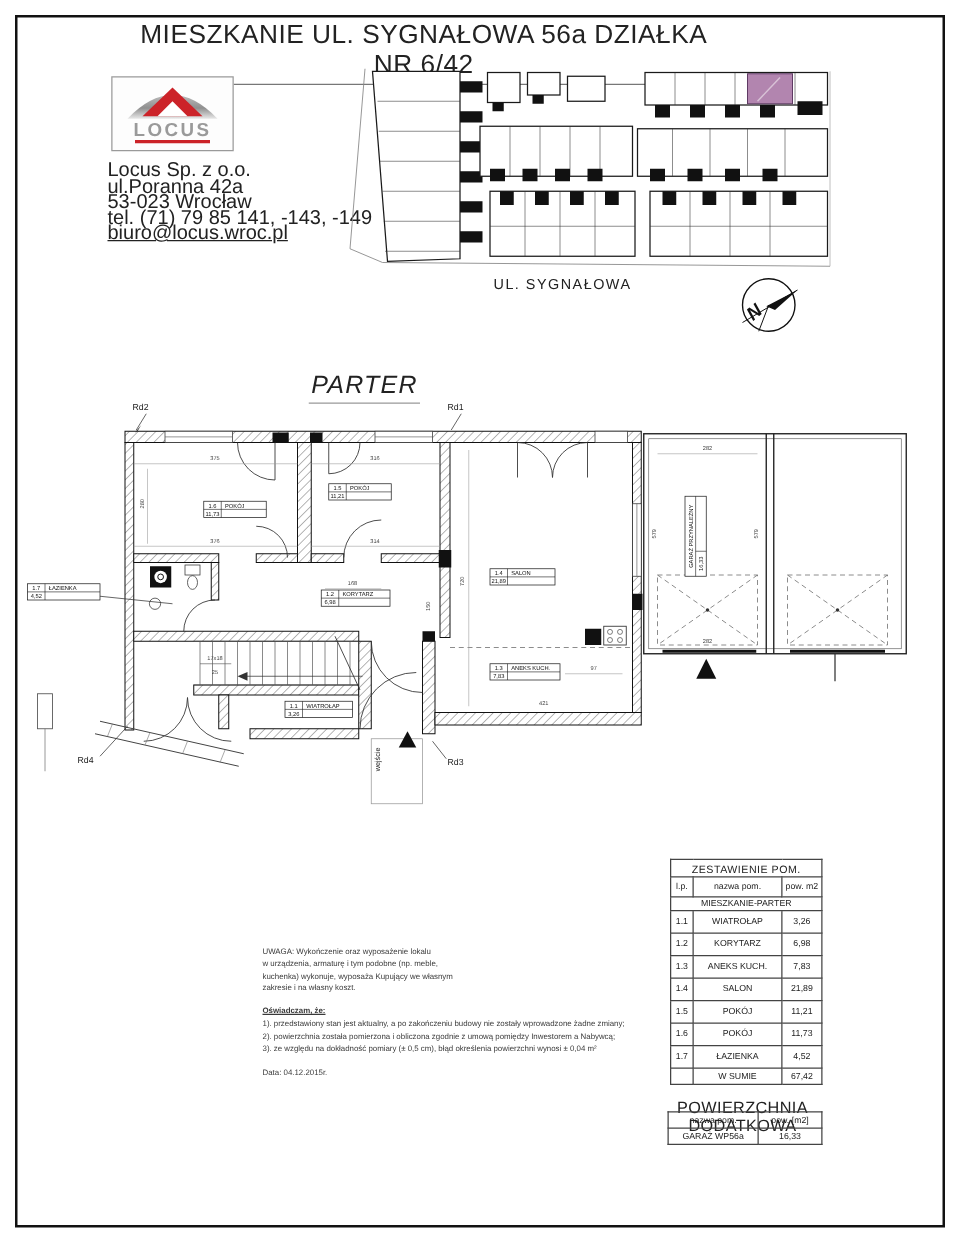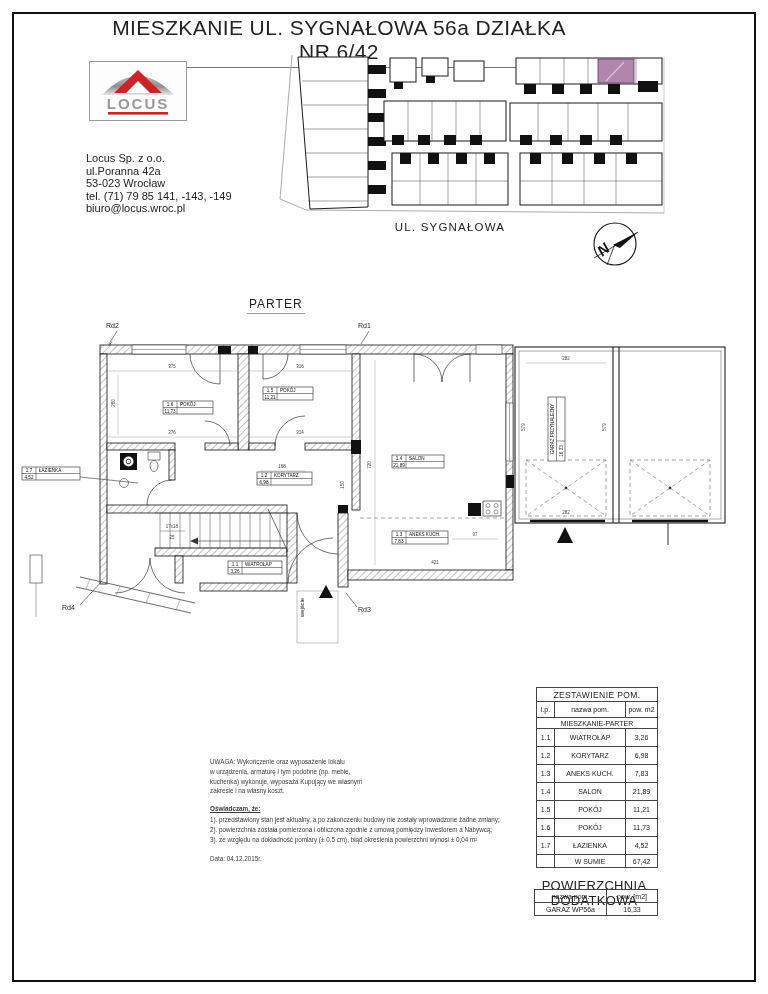--- a/index.html
+++ b/index.html
@@ -9,25 +9,25 @@
   }
   .frame { position:absolute; left:12px; top:12px; width:744px; height:970px;
            border:2px solid #111; background:#fff; }
   .abs { position:absolute; }
   .title { left:100px; top:16px; width:478px; text-align:center;
            font-size:21px; letter-spacing:.4px; color:#222;
            border-bottom:1px solid #777; padding-bottom:3px; }
   
   .logo-box { left:89px; top:61px; width:98px; height:60px; border:1px solid #9a9a9a;
               display:flex; align-items:center; justify-content:center; background:#fdfdfd; }
-  .address { left:86px; top:152px; font-size:11px; line-height:12.6px; color:#222; }
-  .address .email { }
+  .address { left:86px; top:131px; font-size:16px; line-height:12.6px; color:#222; }
+  .address .email { text-decoration:underline; }
   
-  .parter { left:247px; top:297px; font-size:12px; letter-spacing:1px; color:#222;
-            border-bottom:1px solid #999; padding:0 2px 2px 2px; }
+  .parter { left:247px; top:297px; font-size:20px; letter-spacing:1px; color:#222;
+            border-bottom:1px solid #999; padding:0 2px 2px 2px;font-style:italic; }
   
   .notes { left:210px; top:757px; width:290px; font-size:6.3px; color:#3a3a3a; }
   .notes .uwaga div { line-height:1.55; white-space:nowrap; }
   .decl { margin-top:9px; }
   .decl-title { font-weight:bold; text-decoration:underline; margin-bottom:3px; }
   .decl div.item { line-height:1.6; white-space:nowrap; }
   .date-line { margin-top:10px; }
   
   .sum-wrap { left:536px; top:687px; width:122px; }
   table { border-collapse:collapse; width:100%; font-size:7px; color:#222; }

